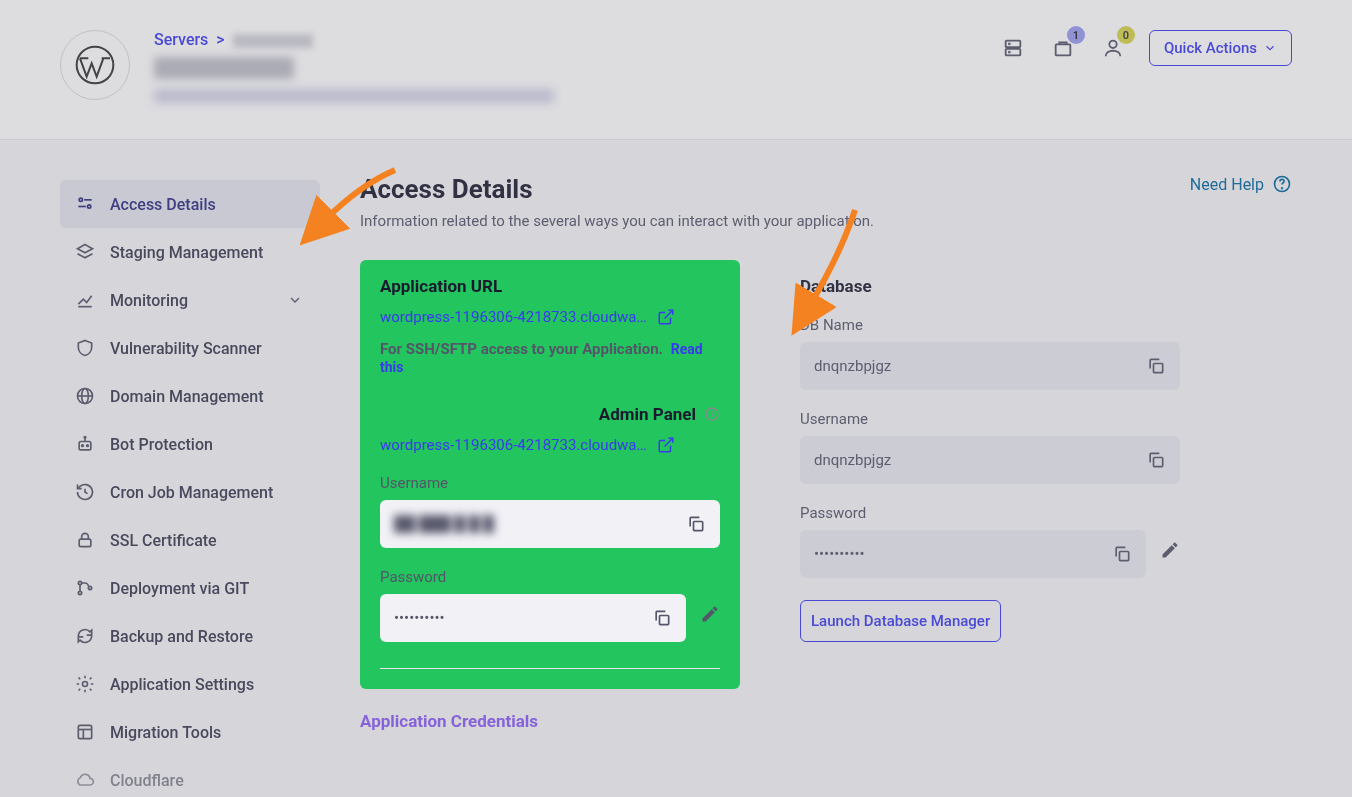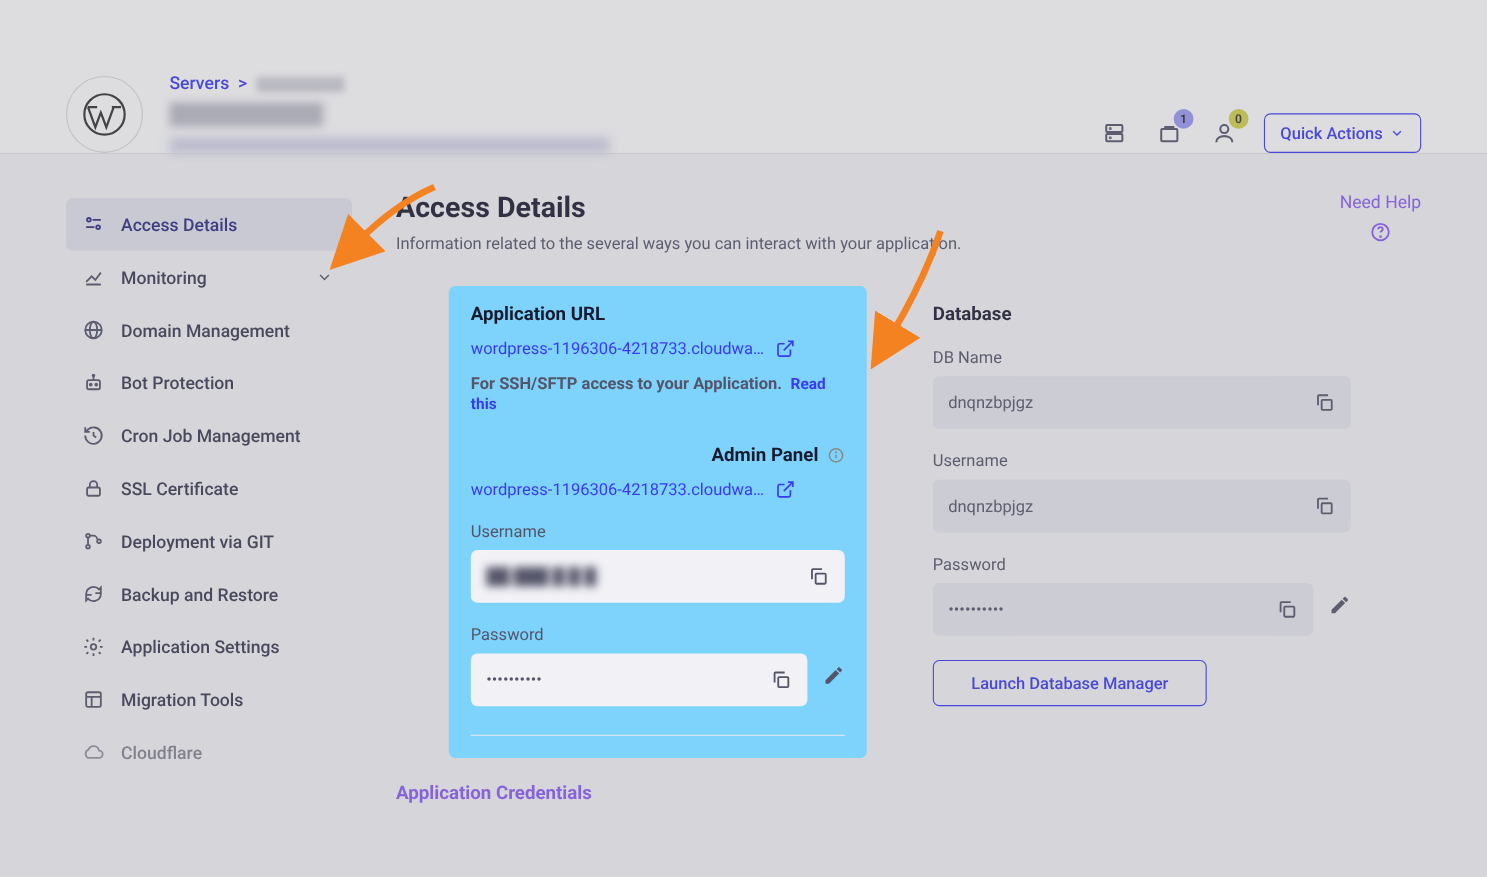--- a/index.html
+++ b/index.html
@@ -1,21 +1,21 @@
 <!DOCTYPE html>
 <html><head>
 <meta charset="utf-8">
 <style>
 * { margin:0; padding:0; box-sizing:border-box; font-family:-apple-system,BlinkMacSystemFont,"Segoe UI",Roboto,sans-serif; }
 body { background:#f5f5f7; position:relative; width:1352px; height:797px; overflow:hidden; }
 
 
 .dim-overlay { position:absolute; inset:0; background:rgba(120,120,130,0.25); pointer-events:none; z-index:50; }
 
-.topbar { background:#fff; height:140px; padding:30px 60px 0 60px; display:flex; align-items:flex-end; border-bottom:1px solid #e5e5ea; }
+.topbar { background:#fff; height:140px; padding:30px 60px 0 60px; display:flex; align-items:flex-start; border-bottom:1px solid #e5e5ea; }
 .logo-circle { width:70px; height:70px; border-radius:50%; border:1px solid #d8d8e0; display:flex; align-items:center; justify-content:center; margin-right:24px; flex-shrink:0; }
 .logo-circle svg { width:40px; height:40px; }
 .crumbs { font-size:16px; color:#3a3af0; font-weight:500; }
 .crumbs a { color:#3a3af0; text-decoration:none; }
 .crumbs-sep { color:#3a3af0; margin:0 4px; }
 .server-name-redact { display:inline-block; width:80px; height:14px; background:#cfcfd6; filter:blur(3px); vertical-align:middle; }
 .app-title-redact { width:140px; height:22px; background:#bcbcc6; filter:blur(4px); margin-top:8px; }
 .meta-redact { width:400px; height:14px; background:#d0d0e6; filter:blur(5px); margin-top:10px; }
 
 .top-actions { margin-left:auto; display:flex; align-items:center; gap:22px; }
@@ -30,47 +30,47 @@
 .side-item { display:flex; align-items:center; gap:14px; height:48px; padding:0 14px; border-radius:6px; color:#3a3a50; font-size:16px; font-weight:500; cursor:pointer; }
 .side-item.active { background:#e4e4ee; color:#2b2b80; }
 .side-item .ic { width:22px; height:22px; display:flex; align-items:center; justify-content:center; color:#55556a; }
 .side-item.active .ic { color:#2b2b80; }
 .side-item .chev { margin-left:auto; }
 
 .main { flex:1; padding-top:14px; }
 .main-head { display:flex; justify-content:space-between; align-items:flex-start; }
 .main-title { font-size:26px; font-weight:700; color:#1a1a2e; }
 .main-sub { font-size:15px; color:#55556a; margin-top:8px; }
-.help { display:flex; align-items:center; gap:8px; color:#8b5cf6; font-size:16px; cursor:pointer;flex-direction:column; }
+.help { display:flex; align-items:center; gap:8px; color:#0369a1; font-size:16px; cursor:pointer; }
 .help svg { width:20px; height:20px; }
 
 .content-cols { display:flex; gap:60px; margin-top:30px; }
 .col { flex:1; max-width:380px; }
 
-.card { background:#7dd3fc; border-radius:6px; padding:0 20px 20px 20px; position:relative; z-index:100;margin-left:48px; }
+.card { background:#22c55e; border-radius:6px; padding:0 20px 20px 20px; position:relative; z-index:100; }
 .section-title { font-size:17px; font-weight:700; color:#1a1a2e; margin-top:16px; display:flex; align-items:center; gap:8px; }
 .info-ic { width:16px; height:16px; color:#888; }
 .link-row { display:flex; align-items:center; gap:10px; margin-top:12px; }
 .app-link { color:#3a3af0; font-size:15px; overflow:hidden; text-overflow:ellipsis; white-space:nowrap; max-width:270px; cursor:pointer; }
 .ext-ic { width:18px; height:18px; color:#3a3af0; cursor:pointer; }
 .ssh-text { font-size:15px; color:#55556a; margin-top:14px;font-weight:bold; }
 .read-link { color:#3a3af0; font-size:14px; margin-left:4px; cursor:pointer; }
 
 .field-label { font-size:15px; color:#55556a; margin-top:20px; }
 .field-box { background:#f1f1f6; border-radius:6px; height:48px; display:flex; align-items:center; padding:0 14px; margin-top:8px; position:relative; }
 .field-val { flex:1; color:#55556a; font-size:15px; overflow:hidden; }
 .field-val.redact { filter:blur(4px); }
 .copy-ic { width:20px; height:20px; color:#55556a; cursor:pointer; margin-left:10px; }
 .edit-ic { width:20px; height:20px; color:#55556a; cursor:pointer; margin-left:14px; }
 .field-row { display:flex; align-items:center; }
 .field-row .field-box { flex:1; }
 
 .db-col .section-title { margin-top:16px; }
 .db-col .field-box { background:#e8e8ef; }
-.launch-btn { border:1.5px solid #3a3af0; color:#3a3af0; background:transparent; padding:11px 34px; border-radius:6px; font-size:15px; font-weight:500; margin-top:22px; cursor:pointer; }
+.launch-btn { border:1.5px solid #3a3af0; color:#3a3af0; background:transparent; padding:11px 10px; border-radius:6px; font-size:15px; font-weight:500; margin-top:22px; cursor:pointer; }
 
 .sep { border-top:1px solid #e5e5ea; margin-top:26px; }
 .cred-title { font-size:17px; font-weight:700; color:#8b5cf6; margin-top:22px; }
 
 
 .arrow { position:absolute; z-index:200; pointer-events:none; }
 .arrow svg { overflow:visible; }
 </style>
 </head>
 <body>
@@ -133,30 +133,47 @@
             <line x1="11" y1="7" x2="20" y2="7"></line>
             <circle cx="17" cy="15" r="2"></circle>
             <line x1="4" y1="15" x2="13" y2="15"></line>
           </svg>
         </span>
       <span>Access Details</span>
     </div>
     <div class="side-item">
       <span class="ic">
           <svg width="20" height="20" viewBox="0 0 24 24" fill="none" stroke="currentColor" stroke-width="2">
+            <polygon points="12 3 21 8 12 13 3 8 12 3"></polygon>
+            <polyline points="3 14 12 19 21 14"></polyline>
+          </svg>
+        </span>
+      <span>Staging Management</span>
+    </div>
+    <div class="side-item">
+      <span class="ic">
+          <svg width="20" height="20" viewBox="0 0 24 24" fill="none" stroke="currentColor" stroke-width="2">
             <polyline points="4 17 10 11 14 15 20 7"></polyline>
             <line x1="4" y1="20" x2="20" y2="20"></line>
           </svg>
         </span>
       <span>Monitoring</span>
       <span class="chev ic">
           <svg width="16" height="16" viewBox="0 0 24 24" fill="none" stroke="currentColor" stroke-width="2">
             <polyline points="6 9 12 15 18 9"></polyline>
           </svg>
         </span>
+    </div>
+    <div class="side-item">
+      <span class="ic">
+          <svg width="20" height="20" viewBox="0 0 24 24" fill="none" stroke="currentColor" stroke-width="2">
+            <path d="M12 3l8 3v5c0 5-3.5 9-8 10-4.5-1-8-5-8-10V6l8-3z"></path>
+          </svg>
+        </span>
+      <span>Vulnerability Scanner</span>
     </div>
     <div class="side-item">
       <span class="ic">
           <svg width="20" height="20" viewBox="0 0 24 24" fill="none" stroke="currentColor" stroke-width="2">
             <circle cx="12" cy="12" r="9"></circle>
             <ellipse cx="12" cy="12" rx="4" ry="9"></ellipse>
             <line x1="3" y1="12" x2="21" y2="12"></line>
           </svg>
         </span>
       <span>Domain Management</span>

